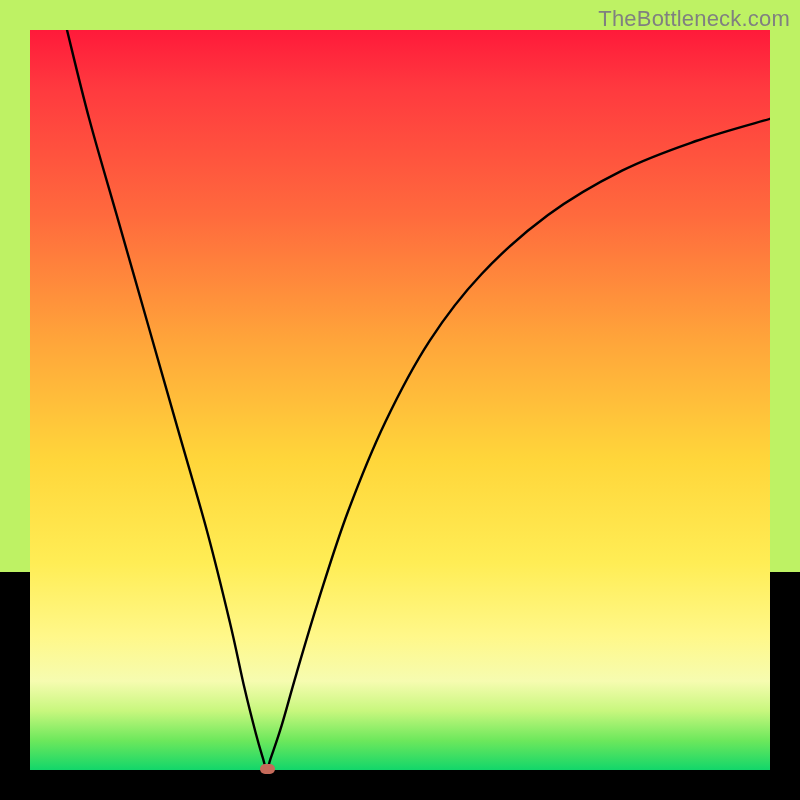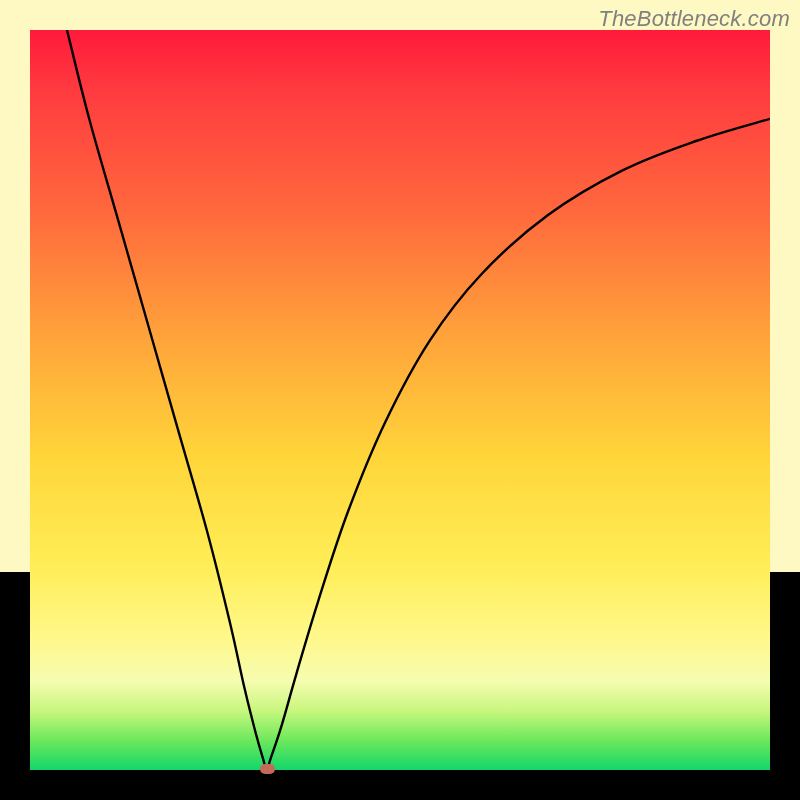--- a/index.html
+++ b/index.html
@@ -8,22 +8,21 @@
     width: 800px;
     height: 800px;
     background: #000;
     overflow: hidden;
     font-family: Arial, Helvetica, sans-serif;
   }
   .frame {
     position: relative;
     width: 800px;
     height: 572px;
-    background: #fef9c3;
-    font-style: italic;
+    background: #bef264;
   }
   .plot {
     position: absolute;
     left: 30px;
     top: 30px;
     width: 740px;
     height: 740px;
     
     background: linear-gradient(
       to bottom,

